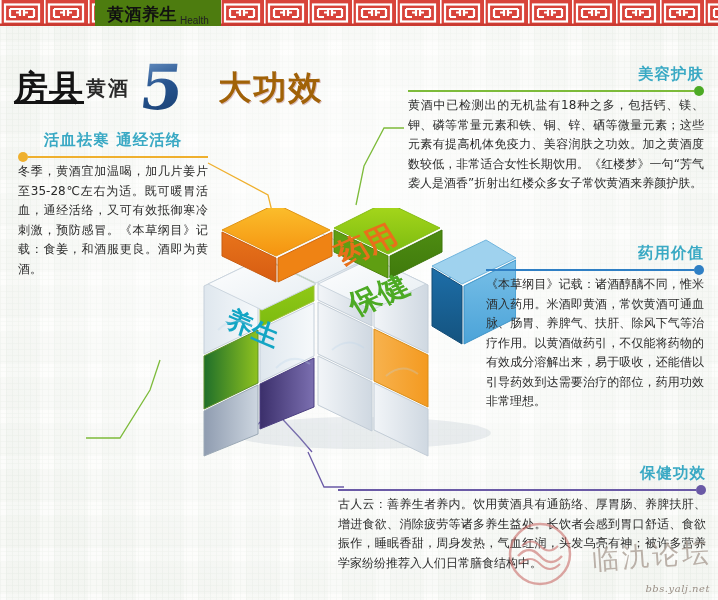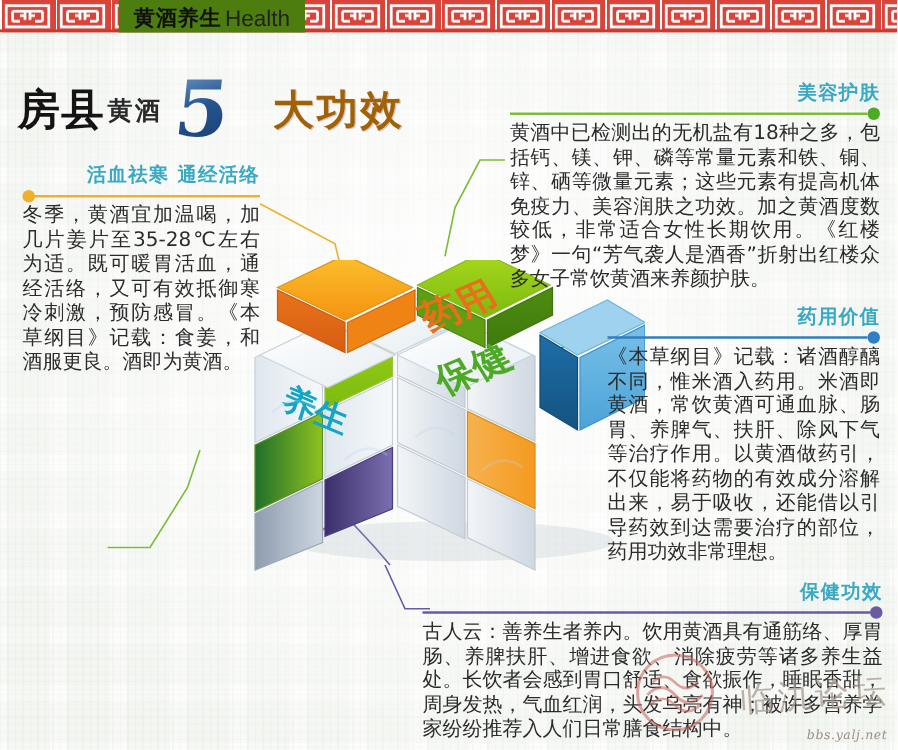--- a/index.html
+++ b/index.html
@@ -40,29 +40,29 @@
   #banner-title{
     position:absolute;left:95px;top:0;height:26px;
     background:#4d7c0f;padding:0 12px 0 12px;
     display:flex;align-items:flex-end;gap:1px;z-index:4;
   }
   #banner-title .cn{
     font-family:"DejaVu Serif","Liberation Serif",serif;
     font-weight:bold;font-size:17px;color:#111;letter-spacing:.5px;
   }
   #banner-title .en{
-    font-size:18px;color:#222;margin-left:2px;
+    font-size:10px;color:#222;margin-left:2px;
     font-family:"Liberation Sans",sans-serif;
   }
 
   
   #headline{position:absolute;left:14px;top:58px;height:60px;display:flex;align-items:center;}
   #headline .h-main{
     font-family:"DejaVu Serif","Liberation Serif",serif;
-    font-weight:bold;font-size:34px;color:#141414;letter-spacing:1px;
+    font-weight:bold;font-size:34px;color:#141414;letter-spacing:1px;text-decoration:underline;
   }
   #headline .h-sub{
     font-family:"DejaVu Serif","Liberation Serif",serif;
     font-weight:bold;font-size:20px;color:#2a2a2a;margin-left:2px;letter-spacing:2px;
   }
   #headline .h-five{
     font-family:"DejaVu Serif","Liberation Serif",serif;
     font-weight:bold;font-size:62px;line-height:1;margin:0 4px 0 10px;
     color:#2f5f9e;
     background:linear-gradient(160deg,#6f98c8 0%,#27548f 45%,#173e70 100%);
@@ -88,24 +88,24 @@
   .callout .c-rule .line{
     position:absolute;top:4px;height:2px;left:10px;right:0;
   }
   .callout .c-rule .dot{
     position:absolute;top:0px;width:10px;height:10px;border-radius:50%;
   }
   .callout .c-rule.right .line{left:0;right:10px;}
   .callout .c-rule.right .dot{left:auto;right:0;}
   .callout .c-body{
     font-family:"DejaVu Sans","Liberation Sans",sans-serif;
-    font-size:16px;line-height:19.5px;color:#2b2b2b;text-align:justify;
+    font-size:12px;line-height:19.5px;color:#2b2b2b;text-align:justify;
     text-indent:0;
   }
-  .c-title.left{text-align:right;}
+  .c-title.left{text-align:center;}
   .c-title.right{text-align:right;}
 
   
   #callout-huoxue{left:18px;top:130px;width:190px;}
   #callout-kangshuai{left:18px;top:412px;width:222px;}
   #callout-meirong{left:408px;top:64px;width:296px;}
   #callout-yaoyong{left:486px;top:243px;width:218px;}
   #callout-baojian{left:338px;top:463px;width:368px;}
 
   

